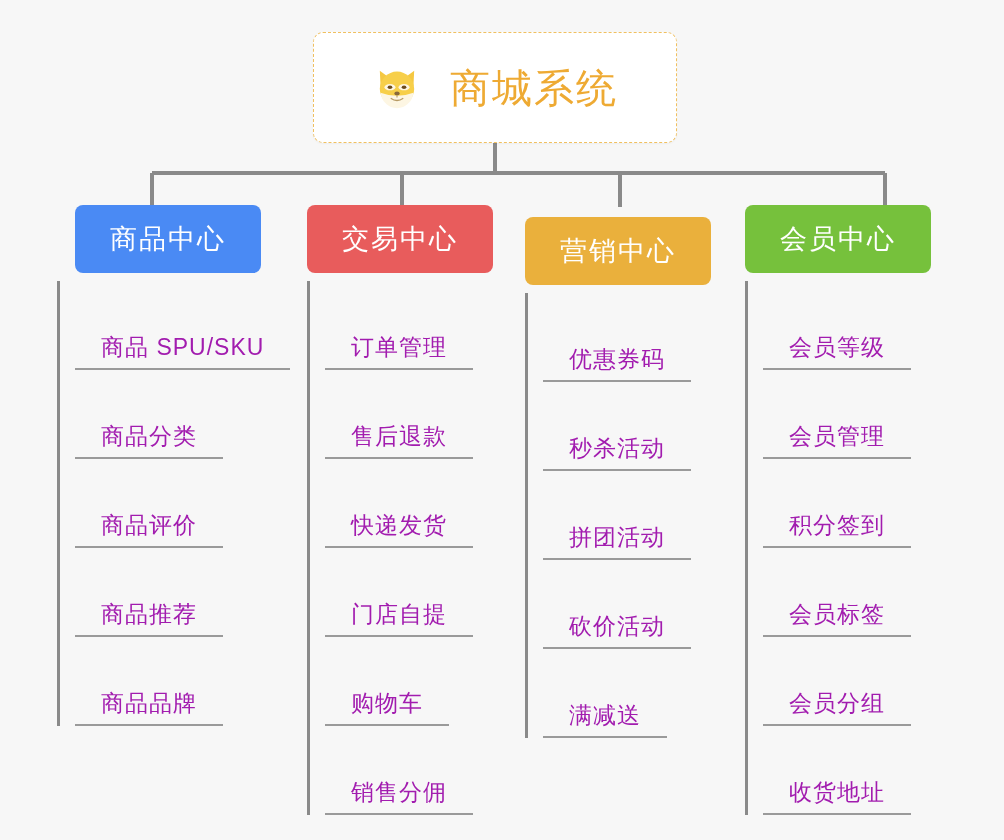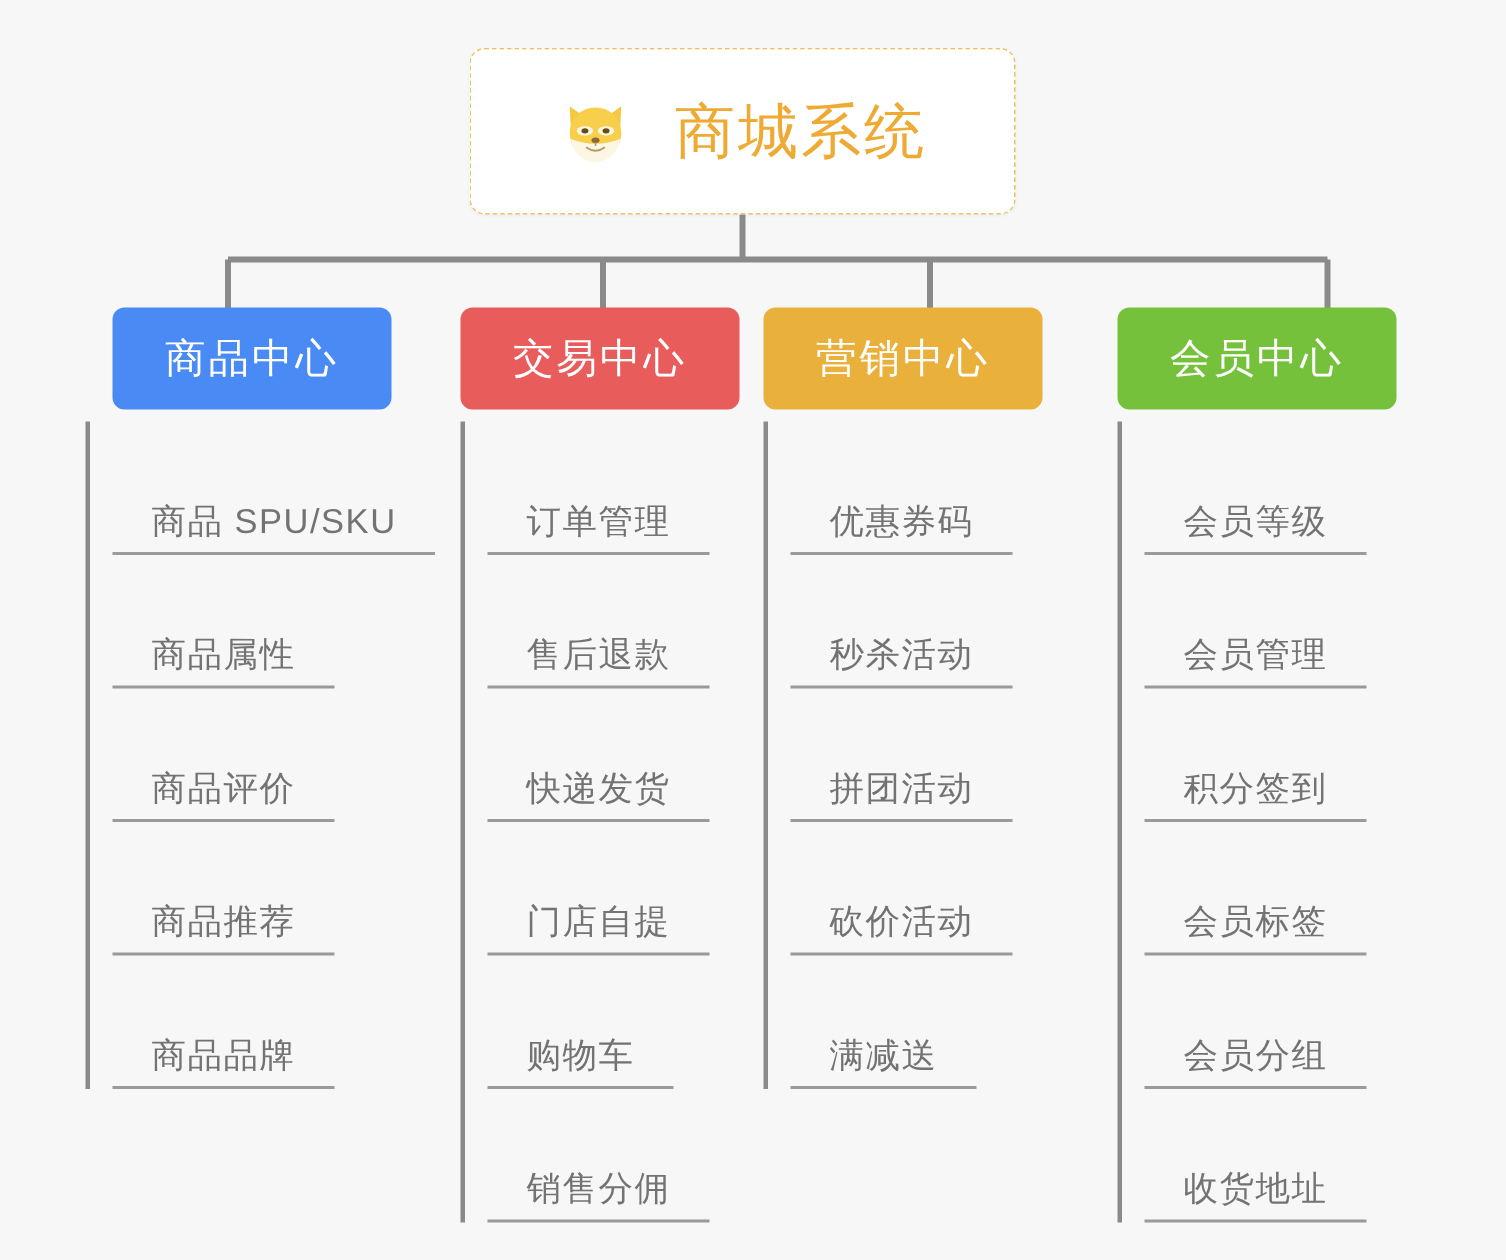--- a/index.html
+++ b/index.html
@@ -76,21 +76,21 @@
     color: #ffffff;
     font-size: 27px;
     letter-spacing: 2px;
     box-sizing: border-box;
     white-space: nowrap;
   }
 
   
   #col-0 { left: 57px;  }
   #col-1 { left: 307px; }
-  #col-2 { left: 509px; }
+  #col-2 { left: 525px; margin-top: 12px; }
   #col-3 { left: 745px; }
 
   #col-0 .cat-box { width: 186px; margin-left: 18px; }
   #col-1 .cat-box { width: 186px; }
   #col-2 .cat-box { width: 186px; }
   #col-3 .cat-box { width: 186px; }
 
   
   .leaf-list {
     position: relative;
@@ -103,21 +103,21 @@
   .leaf-item {
     height: 89px;
     display: flex;
     align-items: flex-end;
     box-sizing: border-box;
   }
   .leaf-underline {
     border-bottom: 2px solid #9a9a9a;
     padding: 0 26px 6px 26px;
     font-size: 23px;
-    color: #737373;
+    color: #a21caf;
     white-space: nowrap;
     letter-spacing: 1px;
     line-height: 1.2;
   }
 </style>
 </head>
 <body>
 
 <div id="mindmap">
 
@@ -158,21 +158,21 @@
 
   <div class="column" id="col-0">
     <div class="cat-box" style="background:#4a8af4">
       <span>商品中心</span>
     </div>
     <div class="leaf-list">
       <div class="leaf-item">
           <span class="leaf-underline">商品 SPU/SKU</span>
         </div>
       <div class="leaf-item">
-          <span class="leaf-underline">商品属性</span>
+          <span class="leaf-underline">商品分类</span>
         </div>
       <div class="leaf-item">
           <span class="leaf-underline">商品评价</span>
         </div>
       <div class="leaf-item">
           <span class="leaf-underline">商品推荐</span>
         </div>
       <div class="leaf-item">
           <span class="leaf-underline">商品品牌</span>
         </div>

